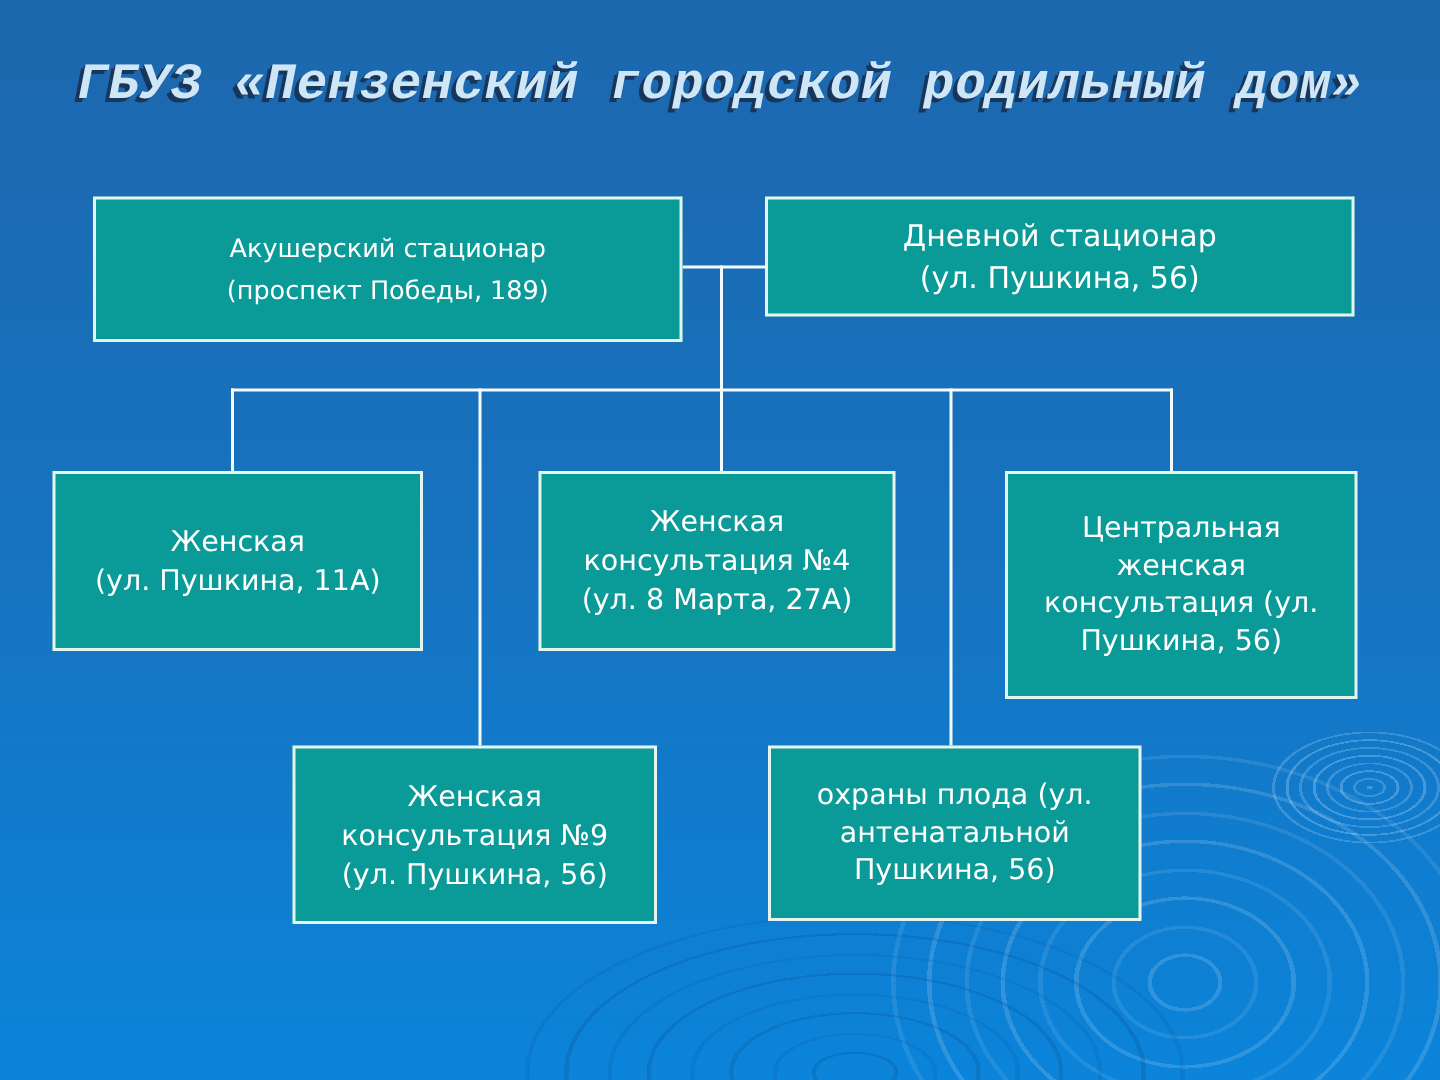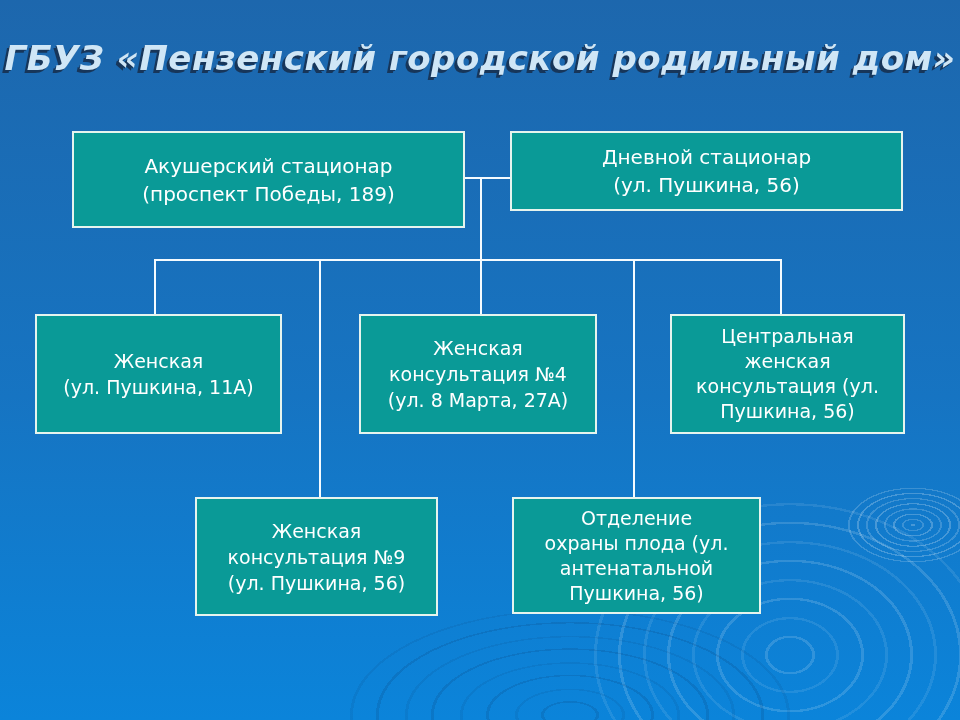--- a/index.html
+++ b/index.html
@@ -33,34 +33,35 @@
       rgba(8,50,100,0) 0 26px, rgba(8,50,100,0.16) 26px 29px,
       rgba(8,50,100,0) 29px 52px, rgba(8,50,100,0.10) 52px 55px);
   }
   
   .title{
     position:absolute;left:0;top:38px;width:960px;margin:0;
     text-align:center;white-space:nowrap;
     font-size:34px;font-weight:bold;font-style:italic;letter-spacing:.5px;
     color:#cfe6f6;
     text-shadow:-3px 3px 0 #17365a, -1px 1px 0 #17365a;
+    font-family:Liberation Mono, monospace;
   }
   
   .box{
     position:absolute;box-sizing:border-box;
     background:#0a9a97;border:2px solid #e6f4ee;
     display:flex;flex-direction:column;align-items:center;justify-content:center;
     color:#ffffff;text-align:center;font-size:19px;line-height:26px;
   }
   .box span{display:block;white-space:nowrap;}
-  .b1{left:72px; top:131px;width:393px;height:97px; font-size:20px;line-height:28px;}
+  .b1{left:62px; top:131px;width:393px;height:97px; font-size:17px;line-height:28px;}
   .b2{left:510px;top:131px;width:393px;height:80px; font-size:20px;line-height:28px;}
   .b3{left:35px; top:314px;width:247px;height:120px;}
   .b4{left:359px;top:314px;width:238px;height:120px;}
-  .b5{left:670px;top:314px;width:235px;height:120px;line-height:25px;}
+  .b5{left:670px;top:314px;width:235px;height:152px;line-height:25px;}
   .b6{left:195px;top:497px;width:243px;height:119px;}
   .b7{left:512px;top:497px;width:249px;height:117px;line-height:25px;}
   
   .line{position:absolute;background:#f4fbff;}
   .h-top {left:455px;top:177px;width:57px; height:2px;}
   .v-top {left:480px;top:177px;width:2px;  height:84px;}
   .h-main{left:154px;top:259px;width:628px;height:2px;}
   .v-c1  {left:154px;top:259px;width:2px;height:57px;}
   .v-c3  {left:480px;top:259px;width:2px;height:57px;}
   .v-c5  {left:780px;top:259px;width:2px;height:57px;}
@@ -115,19 +116,18 @@
     <span>Пушкина, 56)</span>
   </div>
 
   <div class="box b6">
     <span>Женская</span>
     <span>консультация №9</span>
     <span>(ул. Пушкина, 56)</span>
   </div>
 
   <div class="box b7">
-    <span>Отделение</span>
     <span>охраны плода (ул.</span>
     <span>антенатальной</span>
     <span>Пушкина, 56)</span>
   </div>
 
 </div>
 
 </body></html>

